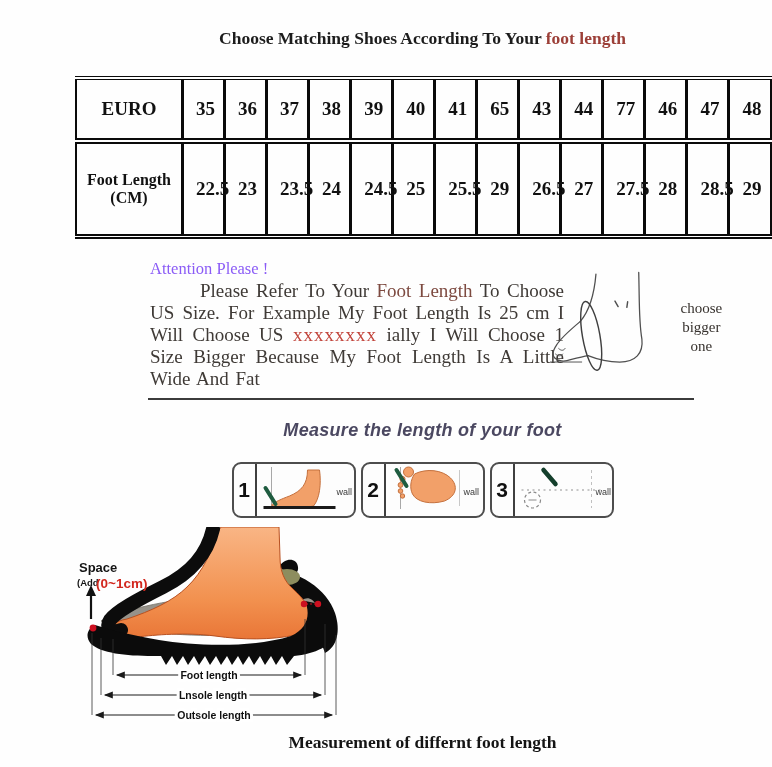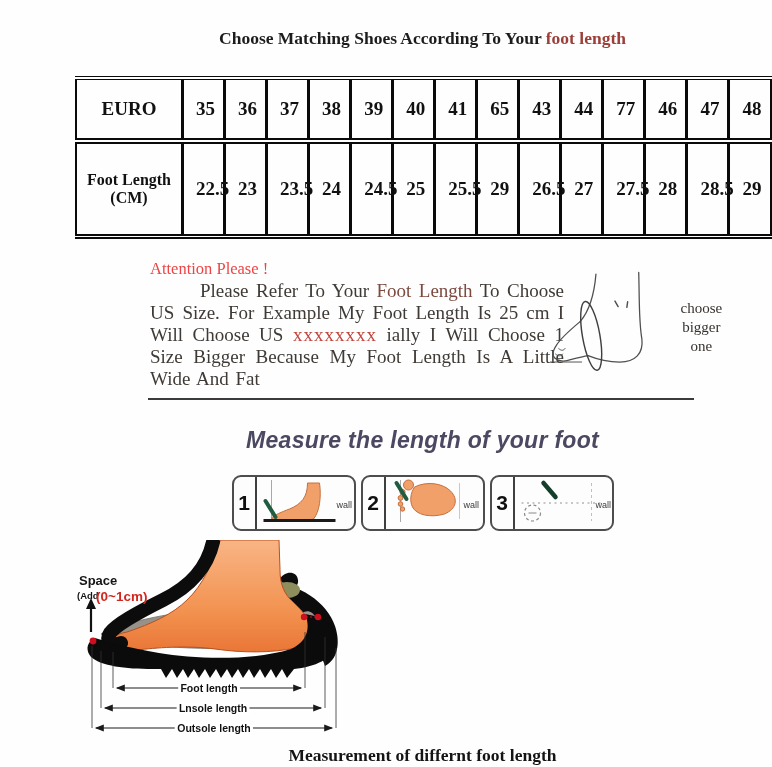--- a/index.html
+++ b/index.html
@@ -27,36 +27,36 @@
     border-left:3px solid #0a0a0a;text-align:center;vertical-align:middle;
     font-weight:bold;font-size:19px;padding:12px;color:#111;
   }
   table.size-table tr.hdr td{height:34px;border-bottom:6px double #0a0a0a;}
   table.size-table tr.dat td{height:62px;}
   td.rowlab{font-size:20px;}
   tr.dat td.rowlab{font-size:16px;line-height:1.15;padding:14px 8px;}
   
   .attention-row{display:flex;margin-top:19px;}
   .att-text{width:414px;margin-left:75px;color:#3f3a36;}
-  .att-heading{font-size:16.5px;color:#ef4444;line-height:22px;}
+  .att-heading{font-size:16.5px;color:#8b5cf6;line-height:22px;}
   .att-body{
     margin:0;font-size:19px;line-height:22px;text-align:justify;
     text-indent:50px;word-spacing:2px;
   }
   .att-body .fl{color:#7d4a40;}
   .att-body .xx{color:#c2453c;letter-spacing:1px;}
   .sketch-col{width:176px;margin-left:-14px;display:flex;align-items:center;}
   .sketch-caption{
     font-size:15px;color:#37322e;text-align:center;line-height:19px;margin-top:6px;
   }
   
   .divider{border-top:2px solid #3b3b3b;width:546px;margin:8px 76px 0 73px;}
   .measure-heading{
     font-family:"Liberation Sans",sans-serif;font-weight:bold;font-style:italic;
-    font-size:23px;color:#4b4861;text-align:center;margin-top:27px;letter-spacing:.3px;
+    font-size:18px;color:#4b4861;text-align:center;margin-top:20px;letter-spacing:.3px;
   }
   
   .steps{display:flex;justify-content:center;gap:5px;margin-top:21px;}
   .step-box{
     width:120px;height:52px;border:2.5px solid #4d4d4d;border-radius:9px;
     background:#fdfdfd;display:flex;align-items:stretch;overflow:hidden;
   }
   .step-num{
     width:21px;border-right:2px solid #3f3f3f;display:flex;align-items:center;justify-content:center;
     font-family:"Liberation Sans",sans-serif;font-weight:bold;font-size:21px;color:#101010;

